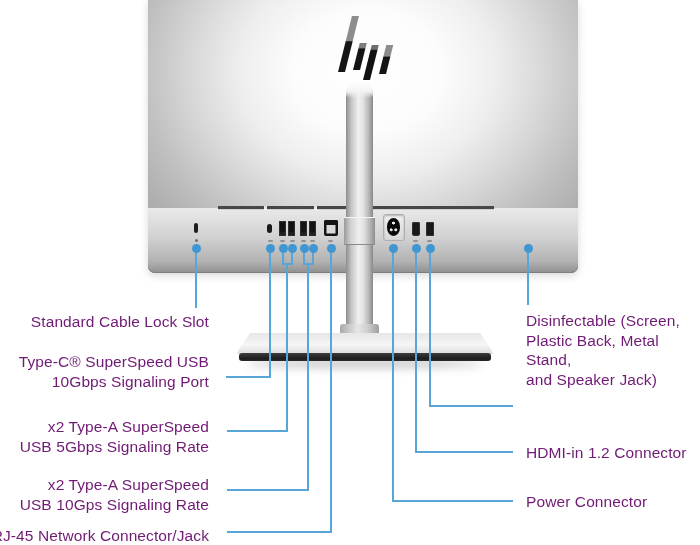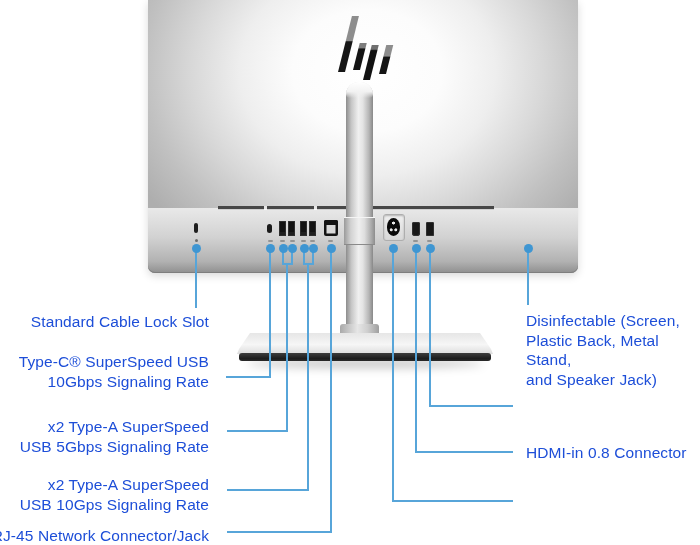--- a/index.html
+++ b/index.html
@@ -73,21 +73,21 @@
   .dp{left:426px;top:222px;width:8px;height:14px;background:#181818;border-radius:1.5px;
     box-shadow:inset 0 0 0 1px #303030;}
   .pmark{position:absolute;top:240px;width:5px;height:2px;background:#949494;z-index:4;border-radius:1px;}
 
   
   .cl-v{position:absolute;width:2px;background:#57a5d9;z-index:6;}
   .cl-h{position:absolute;height:2px;background:#57a5d9;z-index:6;}
   .cl-dot{position:absolute;width:9px;height:9px;border-radius:50%;background:#3f96d2;z-index:7;}
 
   
-  .label{position:absolute;z-index:8;color:#1d4ed8;font-size:15.5px;line-height:19.5px;
+  .label{position:absolute;z-index:8;color:#701a75;font-size:15.5px;line-height:19.5px;
     white-space:pre-line;letter-spacing:0.1px;}
   .label-l{right:491px;text-align:right;white-space:pre;}
   .label-r{left:526px;text-align:left;}
 </style>
 </head>
 <body>
 
 <div class="stage">
 
   <div class="abs monitor"></div>
@@ -169,25 +169,26 @@
   <div class="cl-v" style="left:415px;top:248px;height:205px"></div>
   <div class="cl-h" style="left:415px;top:451px;width:98px"></div>
 
   <div class="cl-v" style="left:429px;top:248px;height:159px"></div>
   <div class="cl-h" style="left:429px;top:405px;width:84px"></div>
 
   <div class="cl-v" style="left:527px;top:248px;height:57px"></div>
 
   <div class="label label-l" style="top:312px">Standard Cable Lock Slot</div>
   <div class="label label-l" style="top:352px">Type-C® SuperSpeed USB
-10Gbps Signaling Rate</div>
+10Gbps Signaling Port</div>
   <div class="label label-l" style="top:417px">x2 Type-A SuperSpeed
 USB 5Gbps Signaling Rate</div>
   <div class="label label-l" style="top:475px">x2 Type-A SuperSpeed
 USB 10Gps Signaling Rate</div>
   <div class="label label-l" style="top:526px">RJ-45 Network Connector/Jack</div>
 
   <div class="label label-r" style="top:311px">Disinfectable (Screen,
 Plastic Back, Metal Stand,
 and Speaker Jack)</div>
-  <div class="label label-r" style="top:443px">HDMI-in 0.8 Connector</div>
+  <div class="label label-r" style="top:443px">HDMI-in 1.2 Connector</div>
+  <div class="label label-r" style="top:492px">Power Connector</div>
 
 </div>
 
 </body></html>

